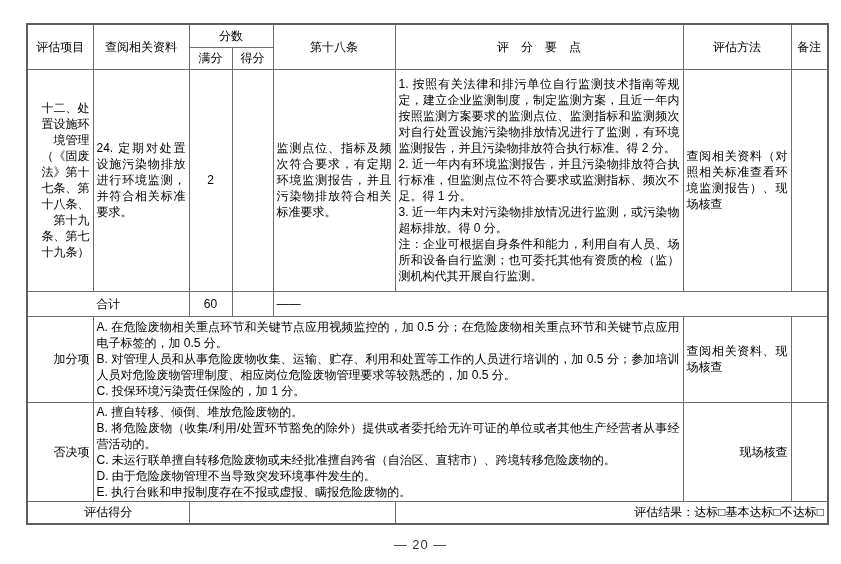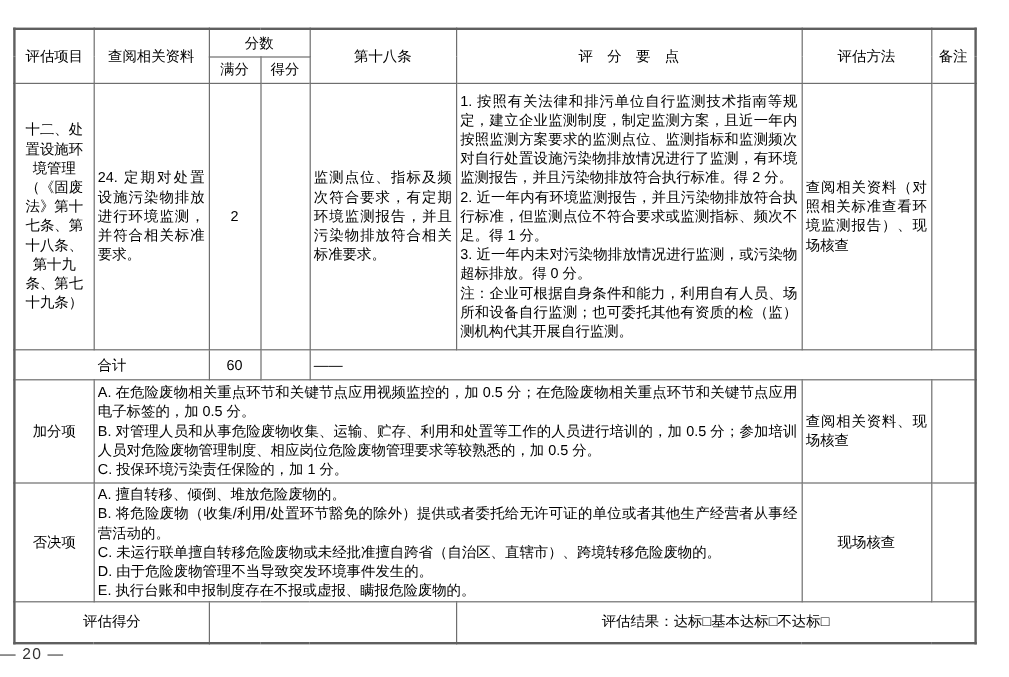--- a/index.html
+++ b/index.html
@@ -6,21 +6,21 @@
   body{
     width:841px;height:564px;
     background:#ffffff;
     font-family:"Liberation Sans","DejaVu Sans",sans-serif;
     color:#000;
     position:relative;
     overflow:hidden;
   }
   .doc-table{
     position:absolute;
-    left:11px;top:23px;
+    left:26px;top:23px;
     width:801px;
     border-collapse:collapse;
     table-layout:fixed;
     border:2px solid #5f5f5f;
     font-size:12px;
     line-height:16px;
   }
   .doc-table td,.doc-table th{
     border:1px solid #6e6e6e;
     padding:1px 3px;
@@ -28,30 +28,30 @@
     font-weight:normal;
     word-break:break-all;
     overflow:hidden;
   }
   .hd{
     text-align:center;
     font-weight:bold;
     padding:1px 1px;
   }
   .ctr{text-align:center;}
-  .lft{text-align:center;}
+  .lft{text-align:right;}
   .jst{text-align:justify;}
   .bold{font-weight:bold;font-family:Liberation Serif, serif;}
   .pts p{margin:0;}
   .dash-cell{text-align:left;padding-left:4px;font-weight:bold;}
   .page-num{
     position:absolute;
     left:0;right:0;
     top:537px;
-    text-align:left;
+    text-align:center;
     font-size:13px;
     color:#333;
     letter-spacing:1px;
   }
 </style>
 </head>
 <body>
 
 <table class="doc-table">
   <colgroup>
@@ -120,21 +120,21 @@
       <p>A. 擅自转移、倾倒、堆放危险废物的。</p>
       <p>B. 将危险废物（收集/利用/处置环节豁免的除外）提供或者委托给无许可证的单位或者其他生产经营者从事经营活动的。</p>
       <p>C. 未运行联单擅自转移危险废物或未经批准擅自跨省（自治区、直辖市）、跨境转移危险废物的。</p>
       <p>D. 由于危险废物管理不当导致突发环境事件发生的。</p>
       <p>E. 执行台账和申报制度存在不报或虚报、瞒报危险废物的。</p>
     </td>
     <td class="lft">现场核查</td>
     <td></td>
   </tr>
 
-  <tr style="height:35px">
+  <tr style="height:23px">
     <td class="ctr bold" colspan="2">评估得分</td>
     <td colspan="3"></td>
     <td class="lft bold" colspan="3">评估结果：达标□基本达标□不达标□</td>
   </tr>
 </tbody>
   </table>
 
 <div class="page-num">—  20  —</div>
 
 </body></html>

